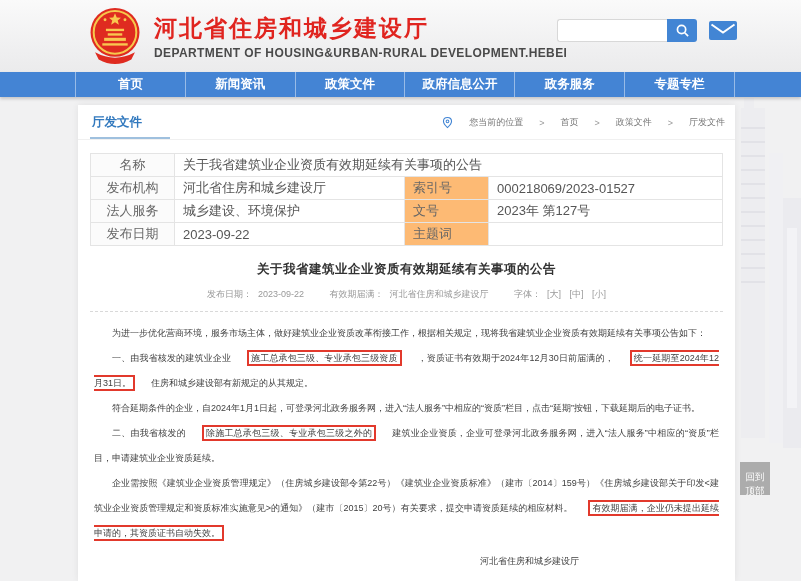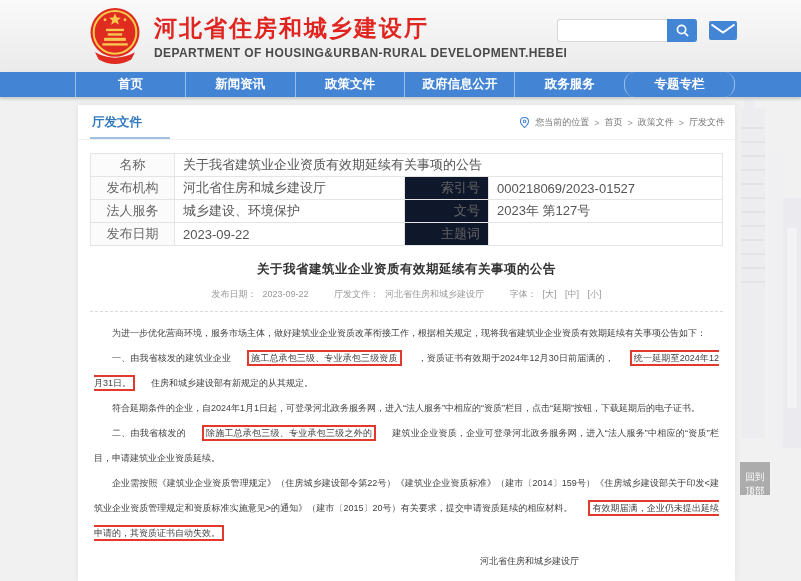--- a/index.html
+++ b/index.html
@@ -19,42 +19,42 @@
     border-radius:3px 0 0 3px; background:#fff; outline:none; padding:0 6px; font-size:11px; }
   .search-btn { width:30px; height:23px; border:none; background:#4285d4; border-radius:0 3px 3px 0;
     display:flex; align-items:center; justify-content:center; cursor:pointer; }
   .mail-btn { position:absolute; right:64px; top:21px; width:28px; height:19px; cursor:pointer; }
 
   
   nav { height:25px; background:#4484d4; box-shadow:0 2px 3px rgba(0,0,0,.18); position:relative; z-index:3; }
   .nav-inner { margin-left:75px; width:660px; height:25px; display:flex; }
   .nav-item { flex:1; text-align:center; line-height:25px; color:#fff; font-size:12.5px; font-weight:bold;
     border-left:1px solid rgba(255,255,255,.45); cursor:pointer; white-space:nowrap; }
-  .nav-item:last-child { border-right:1px solid rgba(255,255,255,.45);border-radius:11px; }
+  .nav-item:last-child { border-right:1px solid rgba(255,255,255,.45); }
 
   
   .skyline { position:absolute; right:0; top:98px; z-index:1; }
 
   
   .card { position:absolute; left:78px; top:105px; width:657px; height:476px; background:#fff;
     box-shadow:0 0 7px rgba(0,0,0,.07); z-index:2; }
   .card-head { height:35px; position:relative; border-bottom:1px solid #f0f0f0;padding-left:14px; }
   .tab { position:absolute; left:14px; top:9px; color:#3279be; font-size:12.5px; font-weight:bold; cursor:pointer; }
   .tab::after { content:""; position:absolute; left:-2px; top:23px; width:80px; height:2px; background:#9fc0de; }
-  .breadcrumb { position:absolute; right:10px; top:11px; display:flex; align-items:center; gap:5px;
+  .breadcrumb { position:absolute; right:10px; top:11px; display:flex; align-items:center; gap:16px;
     font-size:9px; color:#777; white-space:nowrap; }
   .breadcrumb a { color:#777; text-decoration:none; cursor:pointer; }
   .crumb-sep { color:#999; }
 
   
   .doc-table { width:633px; margin:13px 12px 0; border-collapse:collapse; font-size:13px; color:#555; }
   .doc-table td { border:1px solid #e4e4e4; height:22px; padding:2px 8px; }
   .doc-table td.lbl { width:84px; text-align:center; background:#fbfbfb; color:#666; }
   .doc-table td.val1 { width:230px; }
-  .doc-table td.lbl2 { width:84px; text-align:right; background:#0f172a; color:#666; }
+  .doc-table td.lbl2 { width:84px; text-align:left; background:#fdba74; color:#666; }
 
   
   .doc-title { text-align:center; font-size:12.5px; font-weight:bold; color:#333; margin-top:15px; letter-spacing:.5px; }
   .doc-meta { text-align:center; font-size:9px; color:#999; margin-top:10px; }
   .doc-meta span { margin:0 3px; }
   .doc-meta .grp { margin-right:14px;margin-top:30px; }
   .font-size-btn { cursor:pointer; margin:0 1px; }
   .divider { margin:10px 12px 0; border-bottom:1px dashed #d9d9d9; }
 
   .doc-body { margin:9px 16px 0; font-size:9px; color:#3f3f3f; line-height:25px; text-align:justify; }
@@ -190,21 +190,21 @@
       </tbody>
     </table>
 
     <h1 class="doc-title">关于我省建筑业企业资质有效期延续有关事项的公告</h1>
 
     <div class="doc-meta">
       <span class="grp">
         <span>发布日期：</span><span>2023-09-22</span>
       </span>
       <span class="grp">
-        <span>厅发文件：</span><span>河北省住房和城乡建设厅</span>
+        <span>有效期届满：</span><span>河北省住房和城乡建设厅</span>
       </span>
       <span>
         <span>字体：</span><span class="font-size-btn">[大]</span>
         <span class="font-size-btn">[中]</span>
         <span class="font-size-btn">[小]</span>
       </span>
     </div>
 
     <div class="divider"></div>
 

